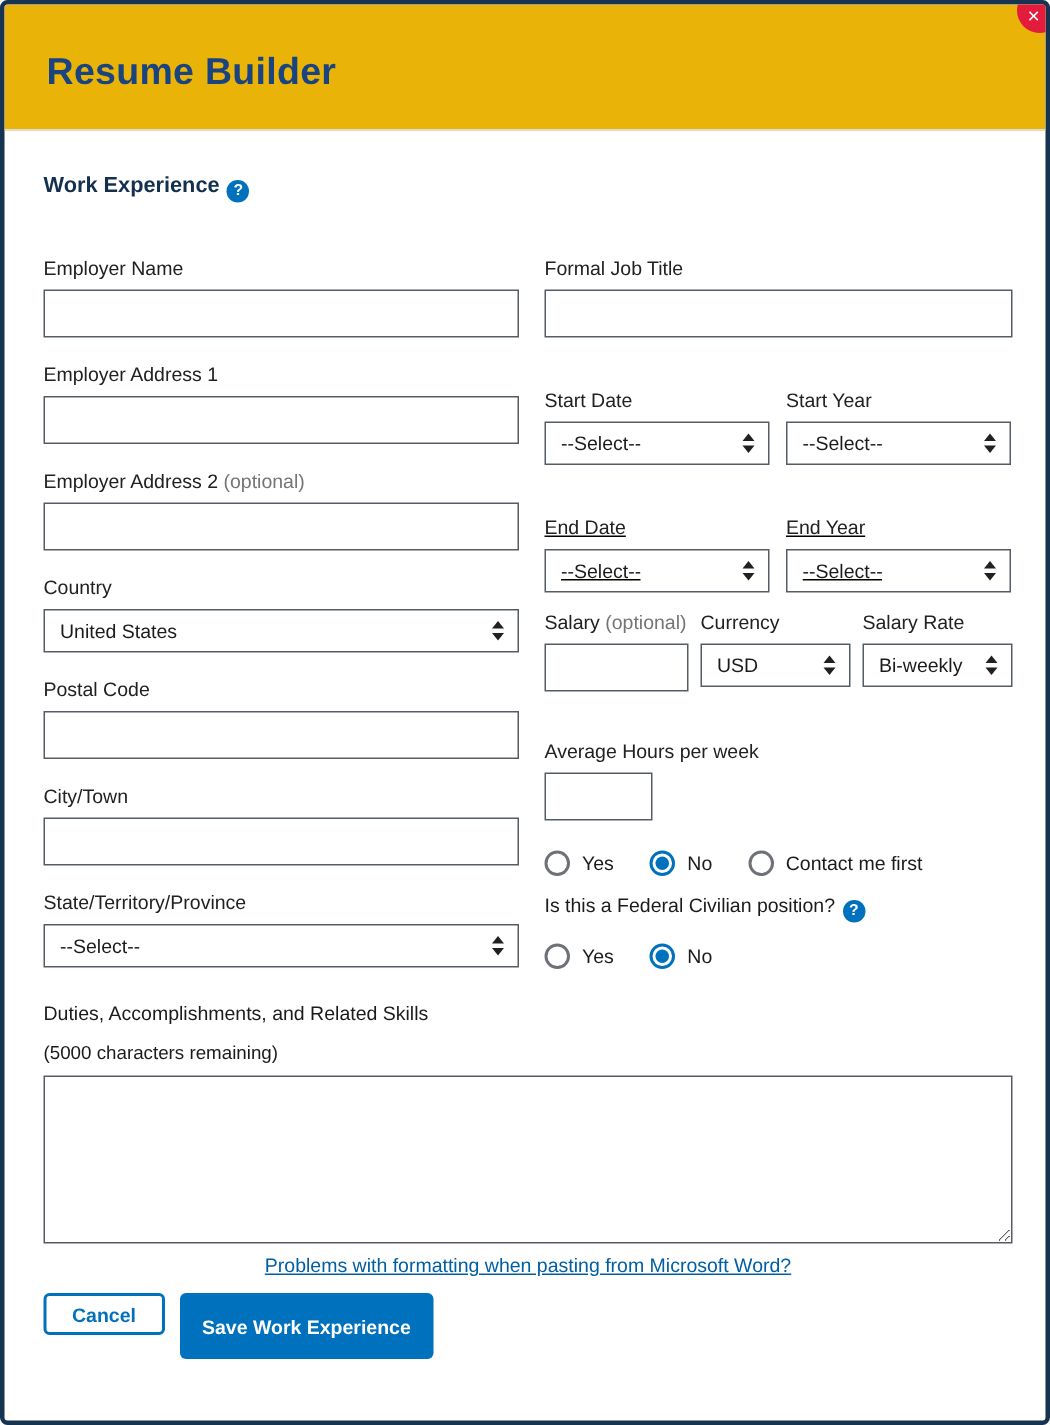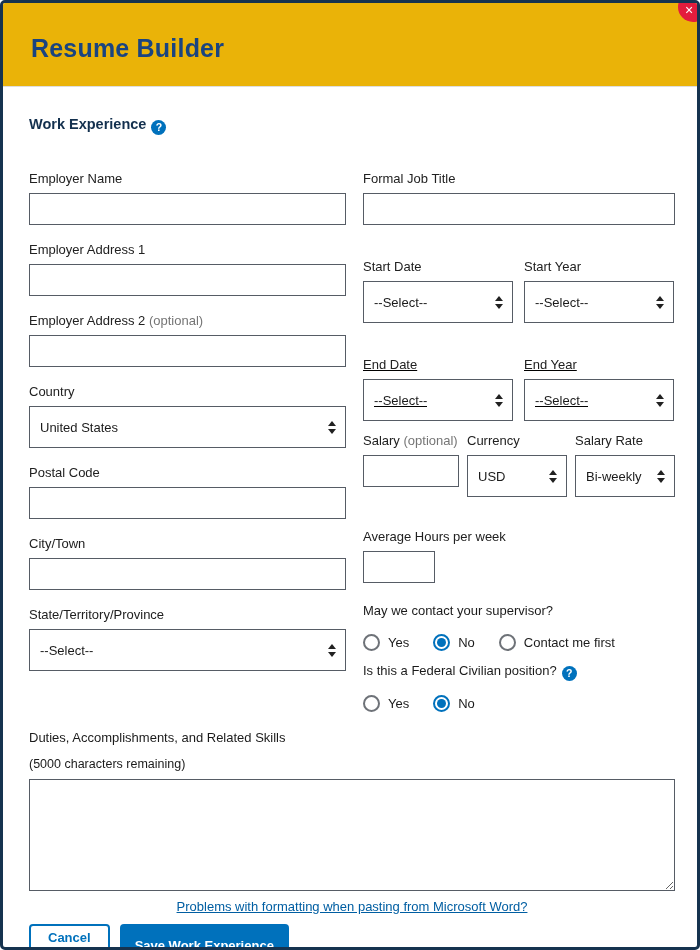--- a/index.html
+++ b/index.html
@@ -59,21 +59,21 @@
   .fg { margin-bottom: 17px; }
   .lbl { display: block; font-size: 13px; color: #212121; margin-bottom: 7px; }
   .optional { color: #757575; }
 
   .text-input {
     width: 100%; height: 32px;
     border: 1px solid #565c65; border-radius: 0;
     padding: 0 8px; font-size: 13px; font-family: inherit; background: #fff;
   }
   .select {
-    height: 42px; border: 1px solid #565c65; background: #fff;
+    height: 29px; border: 1px solid #565c65; background: #fff;
     display: flex; align-items: center; justify-content: space-between;
     padding: 0 9px 0 10px; cursor: pointer;
   }
   .sel-value { font-size: 13px; color: #1b1b1b; white-space: nowrap; overflow: hidden; }
   .arrows { display: flex; flex-direction: column; align-items: center; gap: 3px; flex: none; margin-left: 6px; }
   .tri-up   { width: 0; height: 0; border-left: 4.5px solid transparent; border-right: 4.5px solid transparent; border-bottom: 5px solid #212121; }
   .tri-down { width: 0; height: 0; border-left: 4.5px solid transparent; border-right: 4.5px solid transparent; border-top: 5px solid #212121; }
 
   .pair-row { display: flex; gap: 11px; }
   .pair-row .fg { flex: none; width: 150px; margin-bottom: 0; }
@@ -280,21 +280,20 @@
                 </span>
             </div>
           </div>
         </div>
 
         <div class="fg mb-20">
           <span class="lbl">Average Hours per week</span>
           <input class="text-input hours-input" value="" style="">
         </div>
 
-        <div class="question">May we contact your supervisor?</div>
         <div class="radio-row">
           <span class="radio-opt">
             <span class="radio-ctl"></span>
             <span>Yes</span>
           </span>
           <span class="radio-opt">
             <span class="radio-ctl checked"></span>
             <span>No</span>
           </span>
           <span class="radio-opt">

